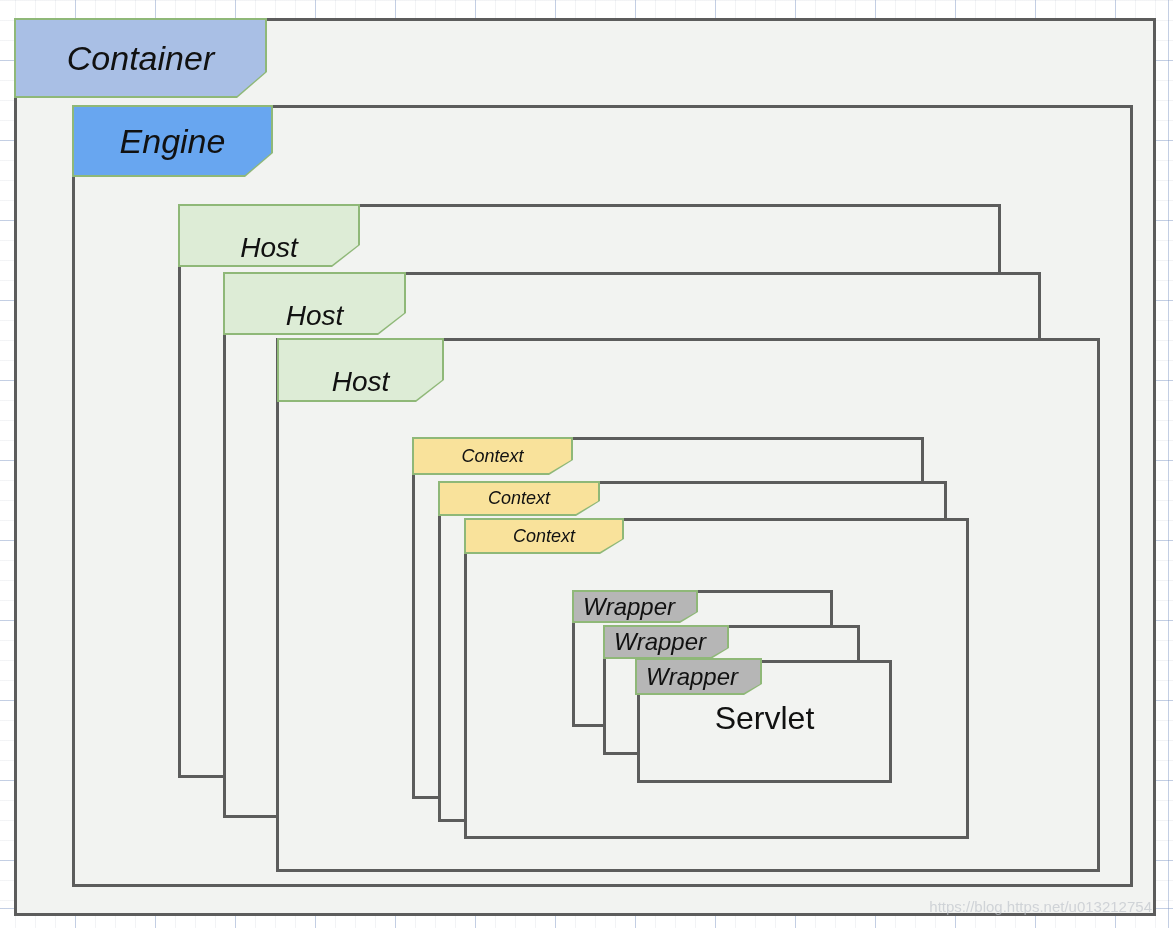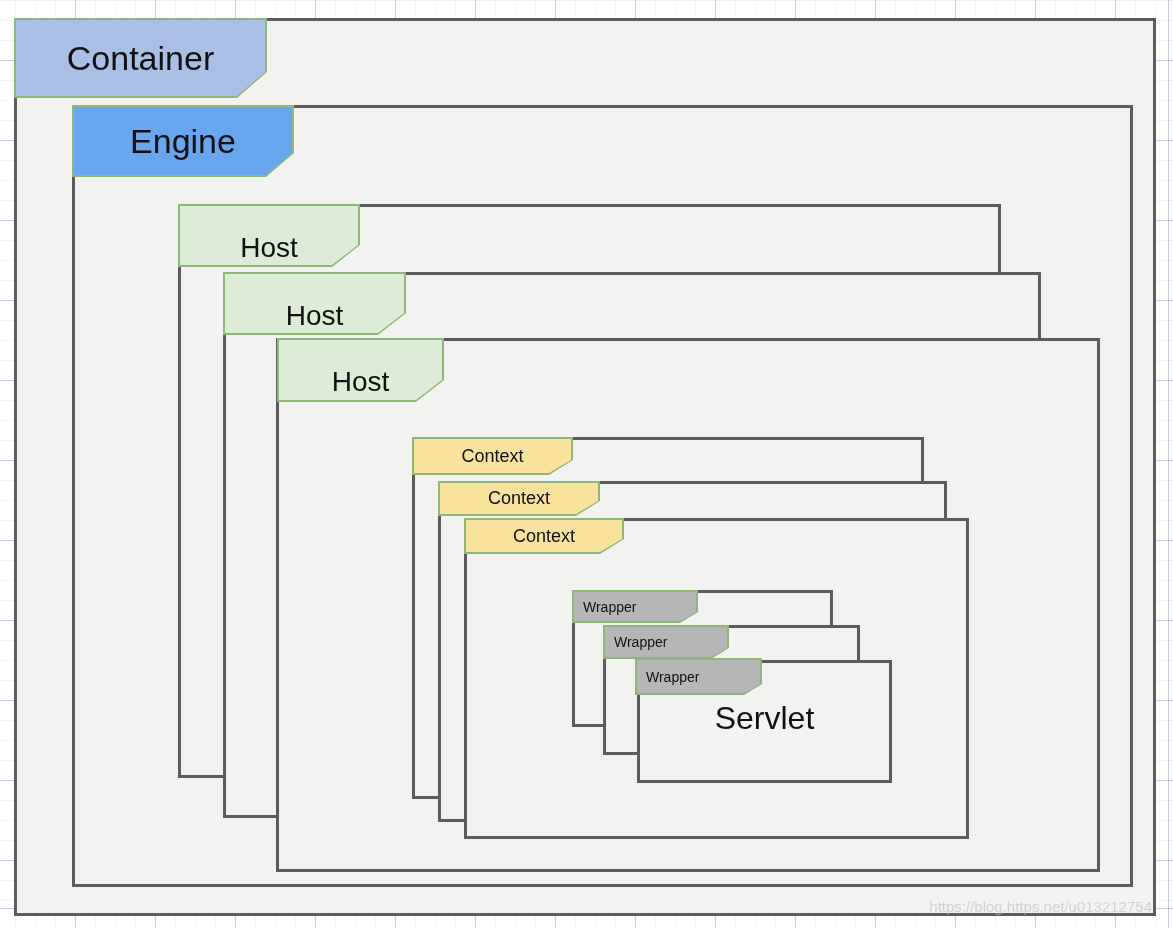--- a/index.html
+++ b/index.html
@@ -33,20 +33,21 @@
     background: #8fb878;
     clip-path: polygon(0 0, 100% 0, 100% calc(100% - var(--bv)), calc(100% - var(--bh)) 100%, 0 100%);
   }
   .tab-fill {
     position: absolute;
     inset: 2px;
     display: flex;
     align-items: center;
     justify-content: center;
     clip-path: polygon(0 0, 100% 0, 100% calc(100% - var(--bv) + 2px), calc(100% - var(--bh) + 2px) 100%, 0 100%);
+    font-style: italic;
   }
   .tab-label { color: #111111; white-space: nowrap; }
 
   .t-container { --bh: 30px; --bv: 26px; }
   .t-container .tab-fill { background: #a9bfe5; }
   .t-container .tab-label { font-size: 34px; }
 
   .t-engine { --bh: 28px; --bv: 24px; }
   .t-engine .tab-fill { background: #68a6f0; }
   .t-engine .tab-label { font-size: 34px; }
@@ -54,21 +55,21 @@
   .t-host { --bh: 28px; --bv: 22px; }
   .t-host .tab-fill { background: #ddecd6; }
   .t-host .tab-label { font-size: 28px; margin-top: 24px; }
 
   .t-context { --bh: 24px; --bv: 15px; }
   .t-context .tab-fill { background: #f9e29b; }
   .t-context .tab-label { font-size: 18px; }
 
   .t-wrapper { --bh: 18px; --bv: 11px; }
   .t-wrapper .tab-fill { background: #b6b6b6; justify-content: flex-start; padding-left: 9px; }
-  .t-wrapper .tab-label { font-size: 14px; text-align: right; }
+  .t-wrapper .tab-label { font-size: 24px; text-align: right; }
 
   .servlet-area {
     position: absolute;
     display: flex; align-items: center; justify-content: center;
     padding-top: 26px; box-sizing: border-box;
   }
   .servlet-area .servlet-text { font-size: 32px; color: #111111; }
 
   .watermark {
     position: absolute;
@@ -83,21 +84,21 @@
 <div class="stage">
 
   <div class="box" style="left:14px; top:18px; width:1142px; height:898px"></div>
   <div class="tab t-container" style="left:14px; top:18px; width:253px; height:80px">
     <div class="tab-fill">
       <span class="tab-label">Container</span>
     </div>
   </div>
 
   <div class="box" style="left:72px; top:105px; width:1061px; height:782px"></div>
-  <div class="tab t-engine" style="left:72px; top:105px; width:222px; height:72px">
+  <div class="tab t-engine" style="left:72px; top:105px; width:201px; height:72px">
     <div class="tab-fill">
       <span class="tab-label">Engine</span>
     </div>
   </div>
 
   <div class="box" style="left:178px; top:204px; width:823px; height:574px"></div>
   <div class="tab t-host" style="left:178px; top:204px; width:182px; height:63px">
     <div class="tab-fill">
       <span class="tab-label">Host</span>
     </div>

